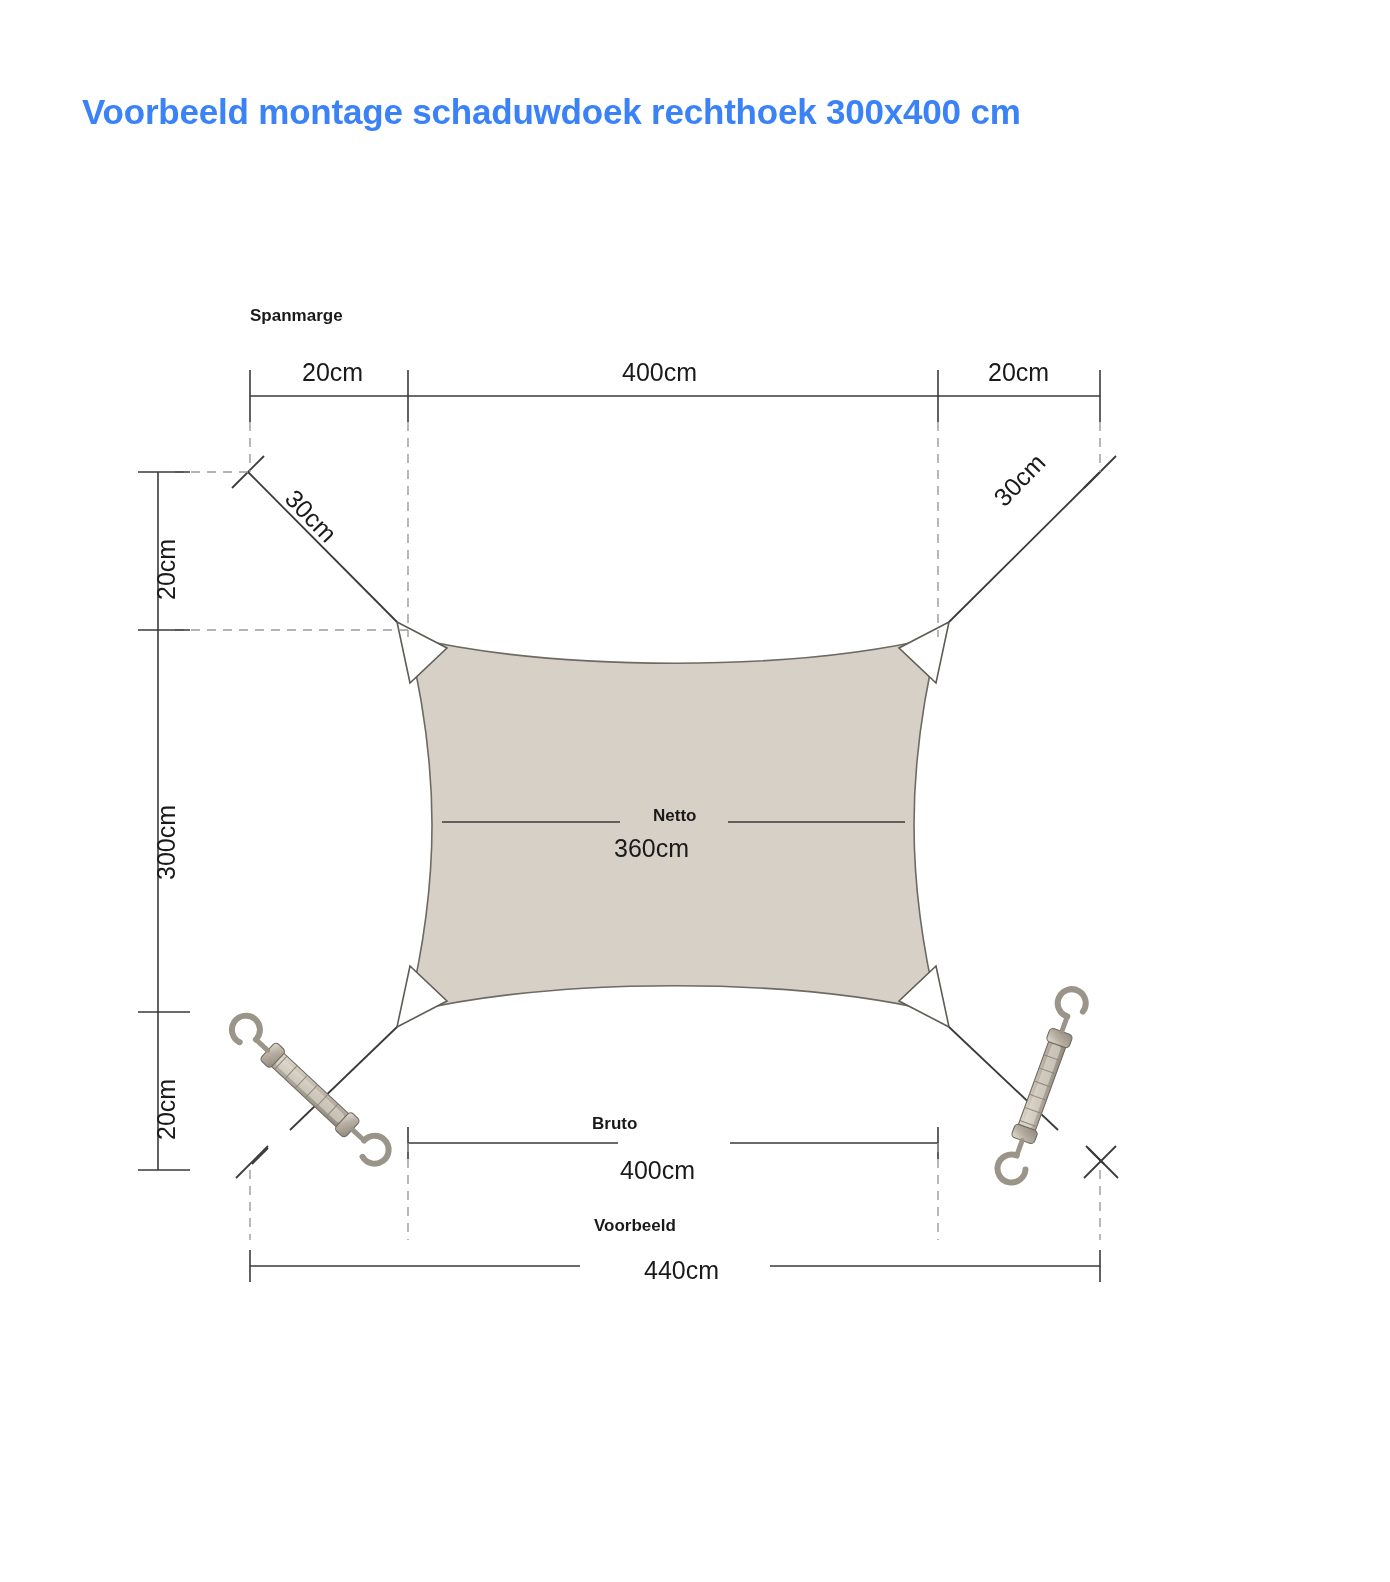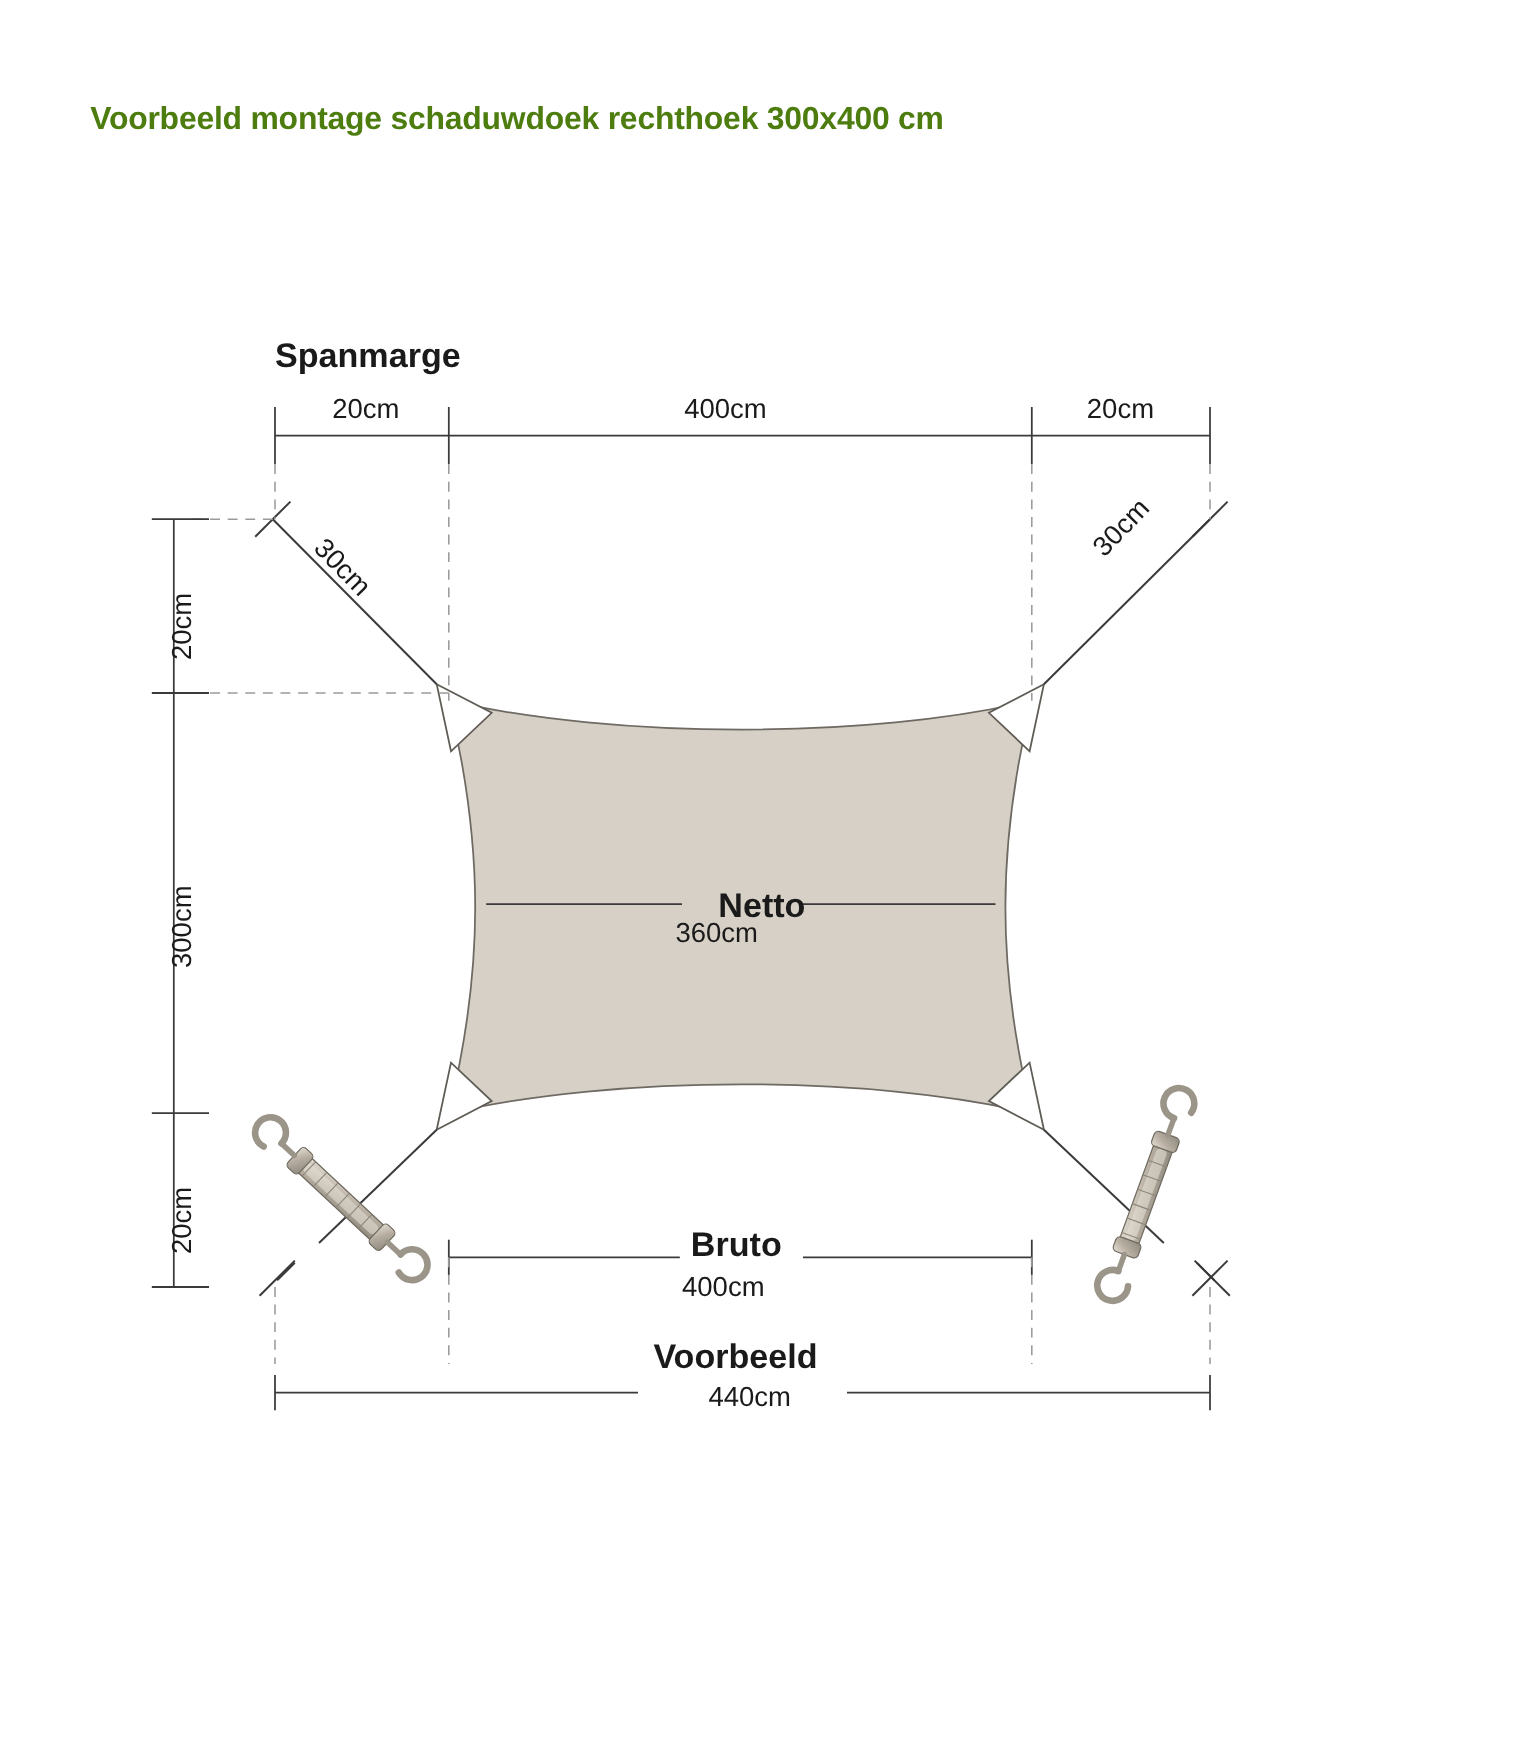--- a/index.html
+++ b/index.html
@@ -12,42 +12,42 @@
     height: 1582px;
     position: relative;
     font-family: "Liberation Sans", sans-serif;
     color: #1a1a1a;
     overflow: hidden;
   }
   #title {
     position: absolute;
     left: 82px;
     top: 92px;
-    font-size: 29px;
+    font-size: 35px;
     font-weight: bold;
     letter-spacing: -0.2px;
-    color: #4d7c0f;
+    color: #3b82f6;
     white-space: nowrap;
   }
   #diagram {
     position: absolute;
     left: 0;
     top: 0;
     width: 1390px;
     height: 1582px;
   }
   .lbl {
     position: absolute;
     font-size: 25px;
     color: #1a1a1a;
     white-space: nowrap;
   }
   .lbl.bold {
     font-weight: bold;
-    font-size: 31px;
+    font-size: 17px;
   }
   .lbl.rot {
     transform-origin: 0 0;
   }
 </style>
 </head>
 <body>
 
 <div id="title">Voorbeeld montage schaduwdoek rechthoek 300x400 cm</div>
 
@@ -207,17 +207,17 @@
 <div class="lbl rot" style="left:152px; top:600px; transform:rotate(-90deg);">20cm</div>
 <div class="lbl rot" style="left:152px; top:880px; transform:rotate(-90deg);">300cm</div>
 <div class="lbl rot" style="left:152px; top:1140px; transform:rotate(-90deg);">20cm</div>
 
 <div class="lbl rot" style="left:300px; top:484px; transform:rotate(46deg);">30cm</div>
 <div class="lbl rot" style="left:988px; top:492px; transform:rotate(-46deg);">30cm</div>
 
 <div class="lbl bold" style="left:653px; top:806px;">Netto</div>
 <div class="lbl" style="left:614px; top:834px;">360cm</div>
 
-<div class="lbl bold" style="left:628px; top:1114px;">Bruto</div>
+<div class="lbl bold" style="left:592px; top:1114px;">Bruto</div>
 <div class="lbl" style="left:620px; top:1156px;">400cm</div>
 
 <div class="lbl bold" style="left:594px; top:1216px;">Voorbeeld</div>
 <div class="lbl" style="left:644px; top:1256px;">440cm</div>
 
 </body></html>

